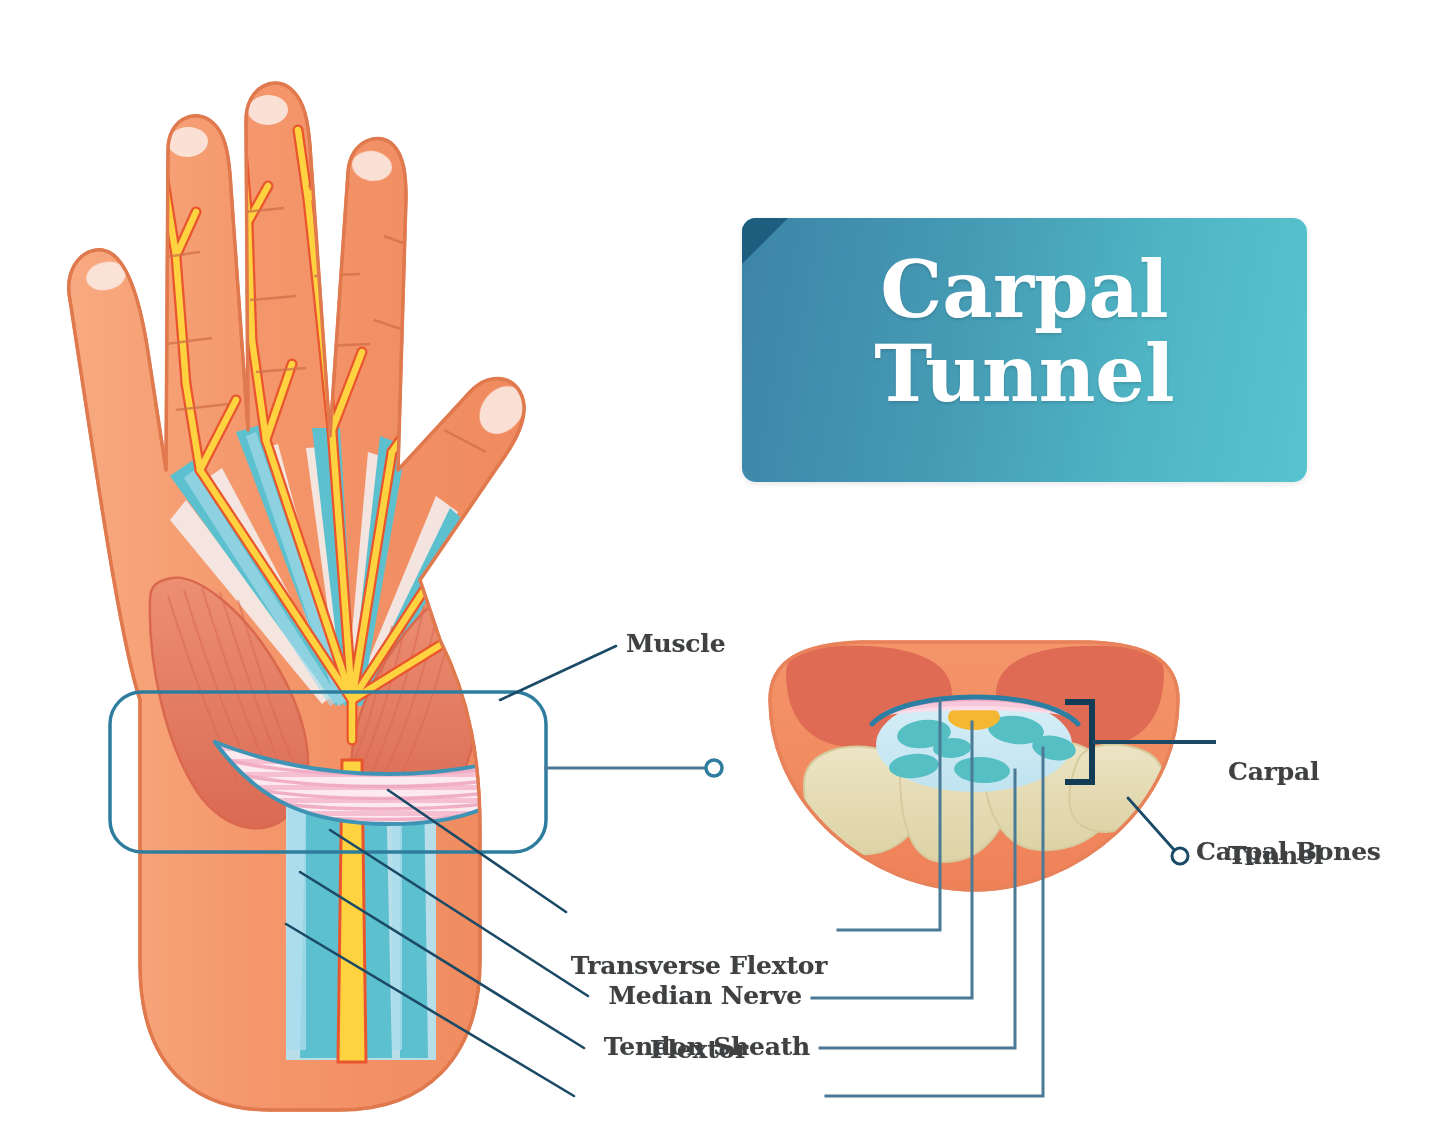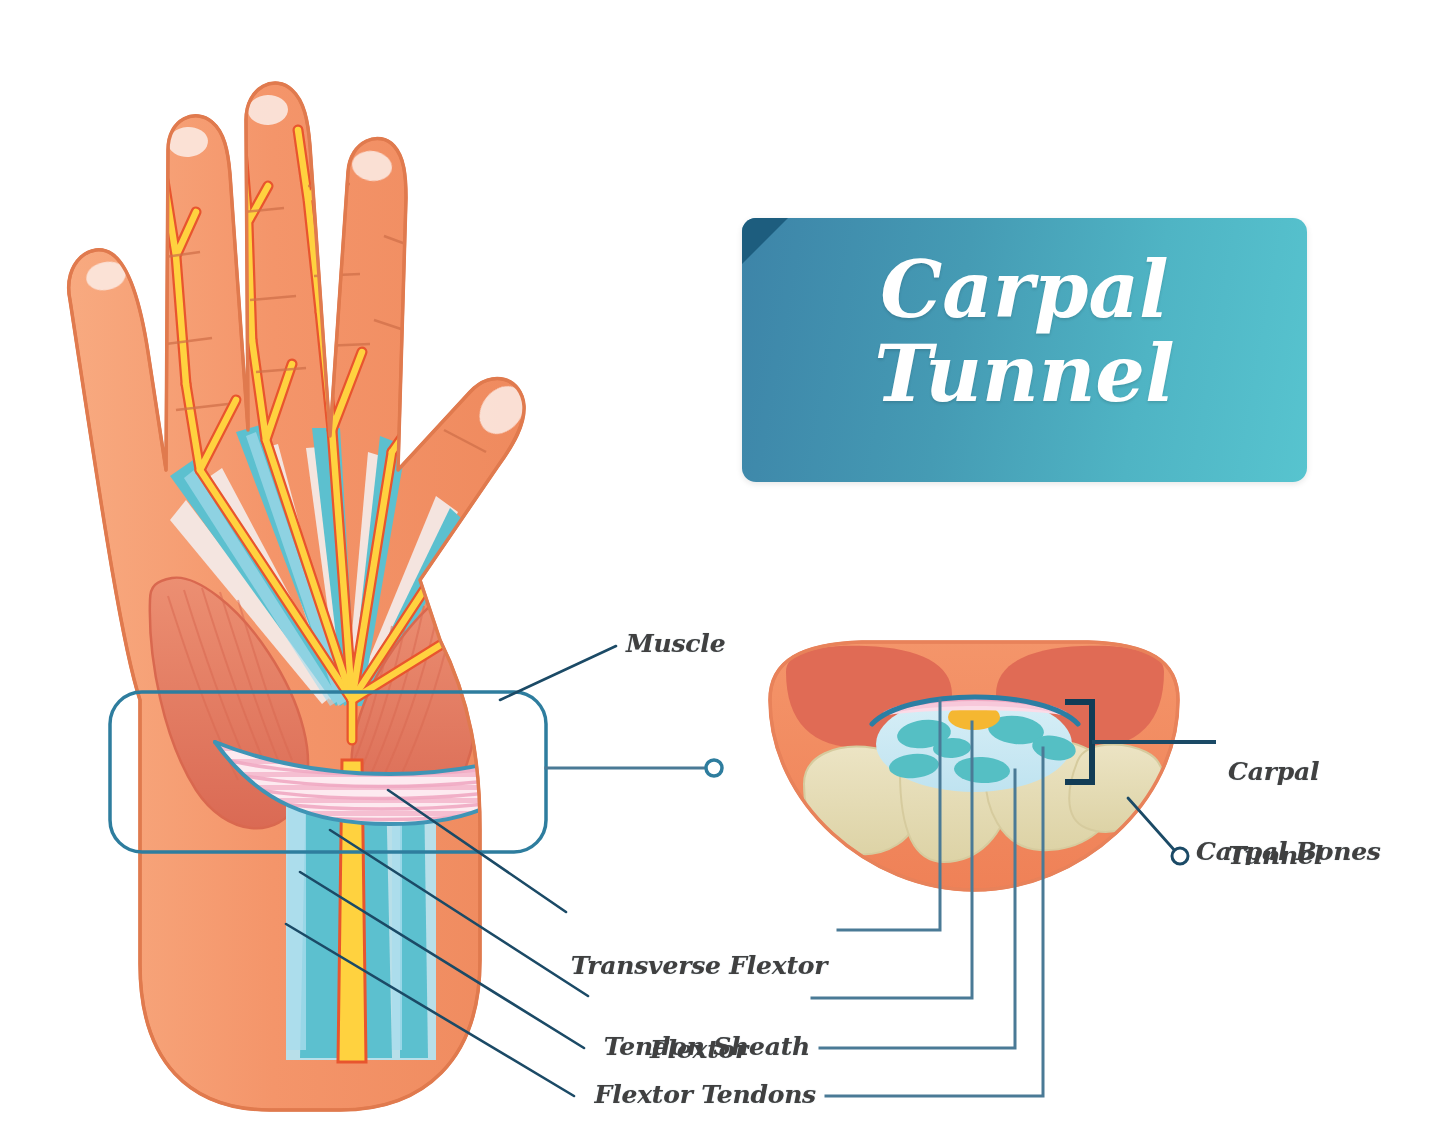--- a/index.html
+++ b/index.html
@@ -1,21 +1,21 @@
 <!DOCTYPE html>
 <html><head>
 <meta charset="utf-8">
 <title>Carpal Tunnel Diagram</title>
 <style>
   html,body{margin:0;padding:0;background:#ffffff;}
   body{
     width:1440px;height:1143px;overflow:hidden;position:relative;
     font-family:"DejaVu Serif","Liberation Serif",serif;
   }
-  #stage{position:absolute;inset:0;width:1384px;height:1143px;font-style:italic;}
+  #stage{position:absolute;inset:0;width:1384px;height:1143px;}
   svg.layer{position:absolute;left:0;top:0;width:1440px;height:1143px;display:block;}
 
   .lbl{
     position:absolute;
     color:#404040;
     font-family:"DejaVu Serif","Liberation Serif",serif;
     font-weight:700;
     font-size:25px;
     line-height:1.12;
     letter-spacing:-0.2px;
@@ -358,24 +358,24 @@
     </div>
   </div>
 
   <div class="lbl" style="left:626px;top:630px;">Muscle</div>
 
   <div class="lbl c" style="left:566px;top:896px;width:266px;">
     <div>Transverse Flextor</div>
     <div>Flextor</div>
   </div>
 
+  <div class="lbl r" style="left:556px;top:982px;width:246px;">Median Nerve</div>
 
   <div class="lbl r" style="left:556px;top:1033px;width:254px;">Tendon Sheath</div>
 
-  <div class="lbl r" style="left:556px;top:1081px;width:260px;">Flextor Tendons</div>
 
   <div class="lbl" style="left:1228px;top:702px;">
     <div>Carpal</div>
     <div>Tunnel</div>
   </div>
 
   <div class="lbl" style="left:1196px;top:838px;">Carpal Bones</div>
 
 </div>
 

